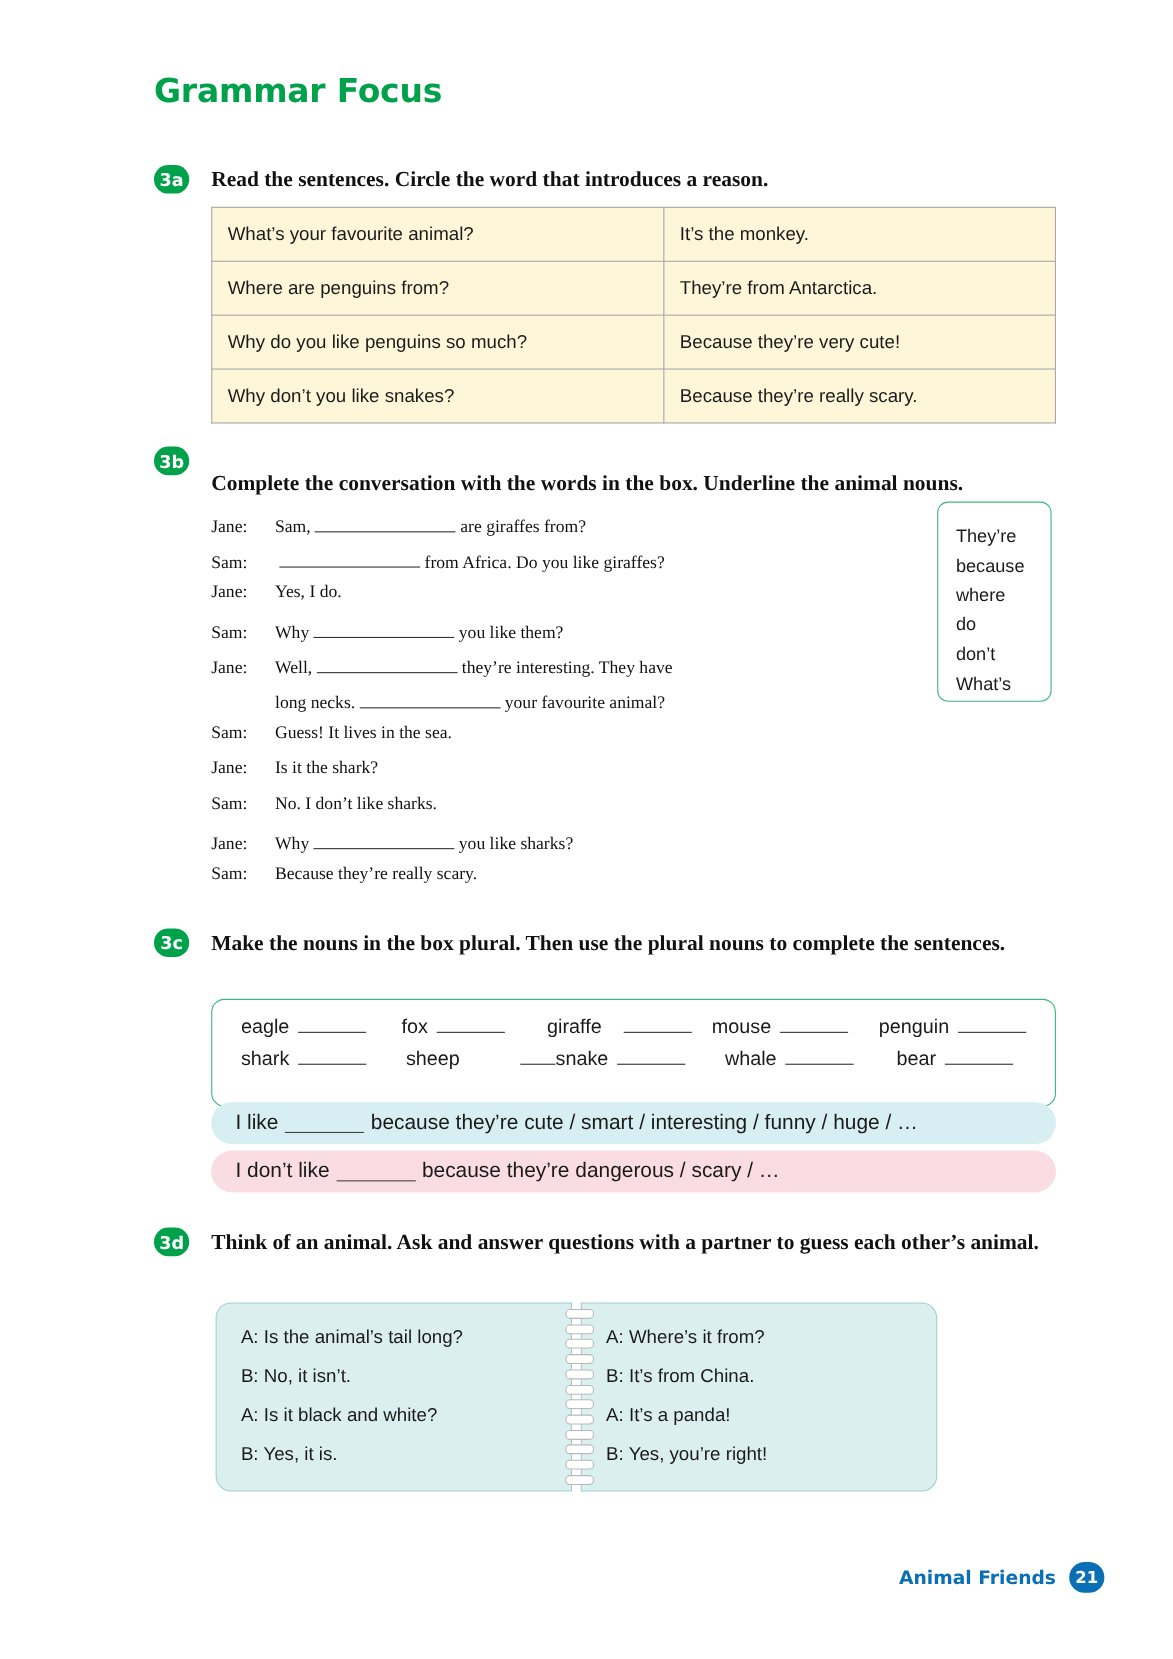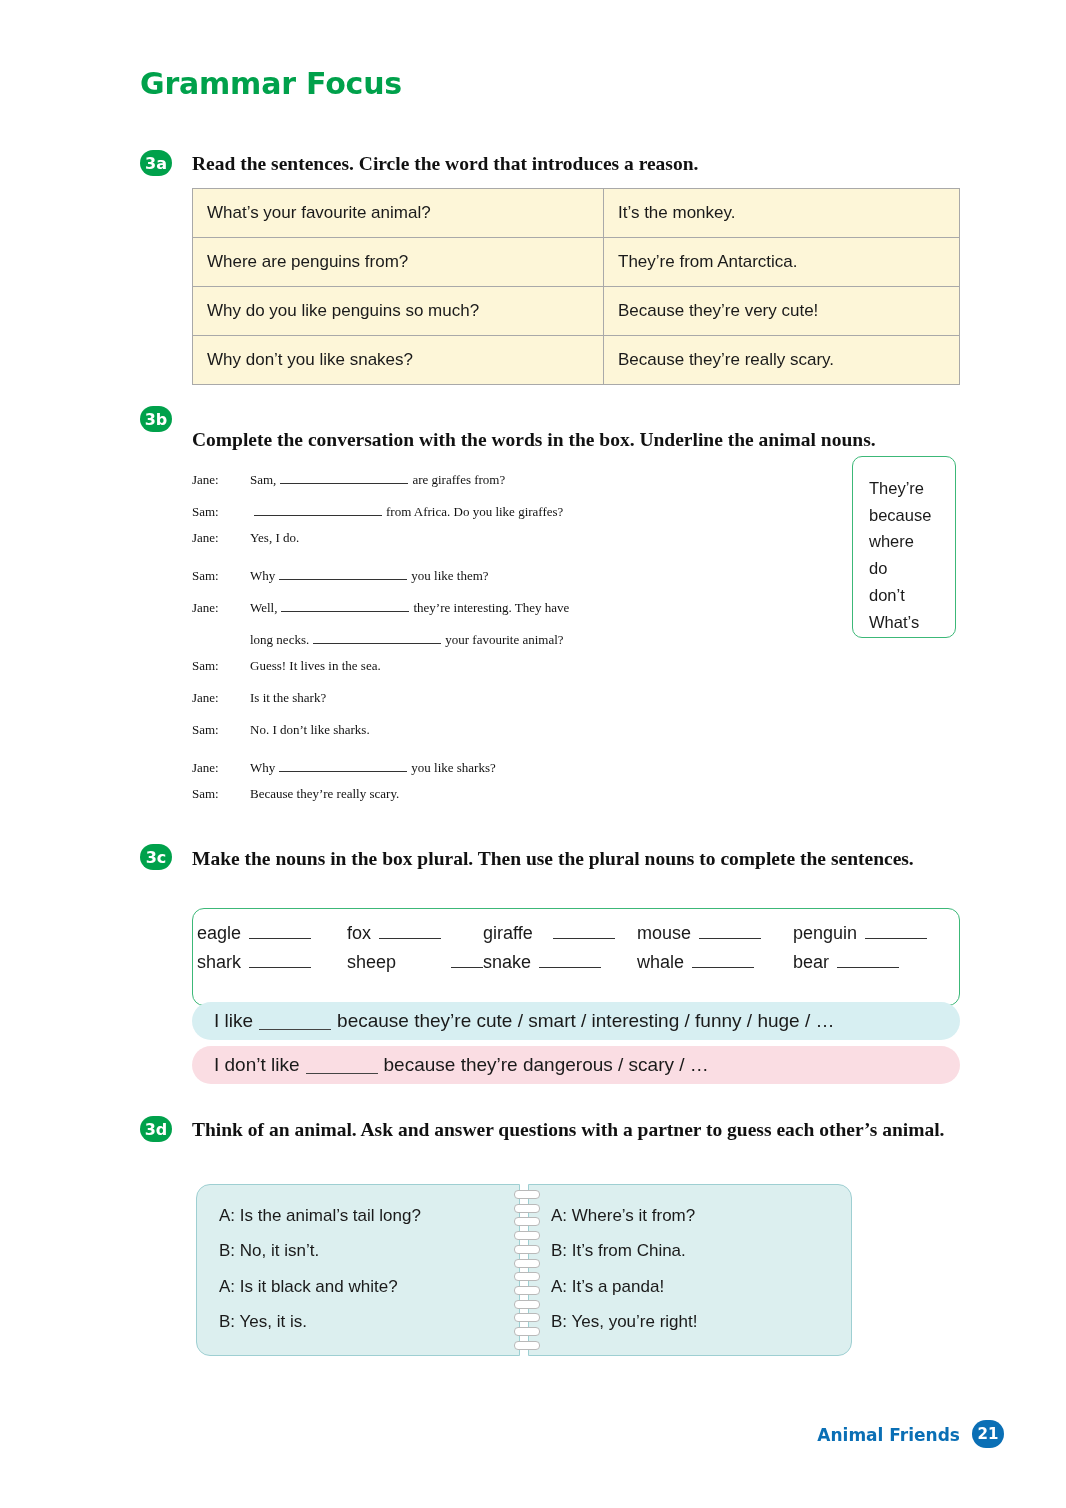--- a/index.html
+++ b/index.html
@@ -78,21 +78,21 @@
     height: 26px;
   }
   .qa-table td.col1 { width: 382px; }
 
   
   .dialogue {
     position: absolute;
     left: 192px;
     top: 466px;
     font-family: "Liberation Serif", serif;
-    font-size: 13px;
+    font-size: 16px;
     color: #111111;
   }
   .dline {
     display: flex;
     align-items: baseline;
     height: 32px;
   }
   .spk {
     width: 58px;
     flex: none;
@@ -126,21 +126,21 @@
   .nounbox {
     position: absolute;
     left: 192px;
     top: 908px;
     width: 768px;
     height: 98px;
     border: 1.5px solid #3cb878;
     border-radius: 12px;
     background: #ffffff;
     box-sizing: border-box;
-    padding: 12px 4px;
+    padding: 12px 26px;
     font-size: 18px;
     color: #1a1a1a;
   }
   .noun-row {
     display: flex;
     align-items: baseline;
     height: 29px;
   }
   .noun-item {
     display: flex;

